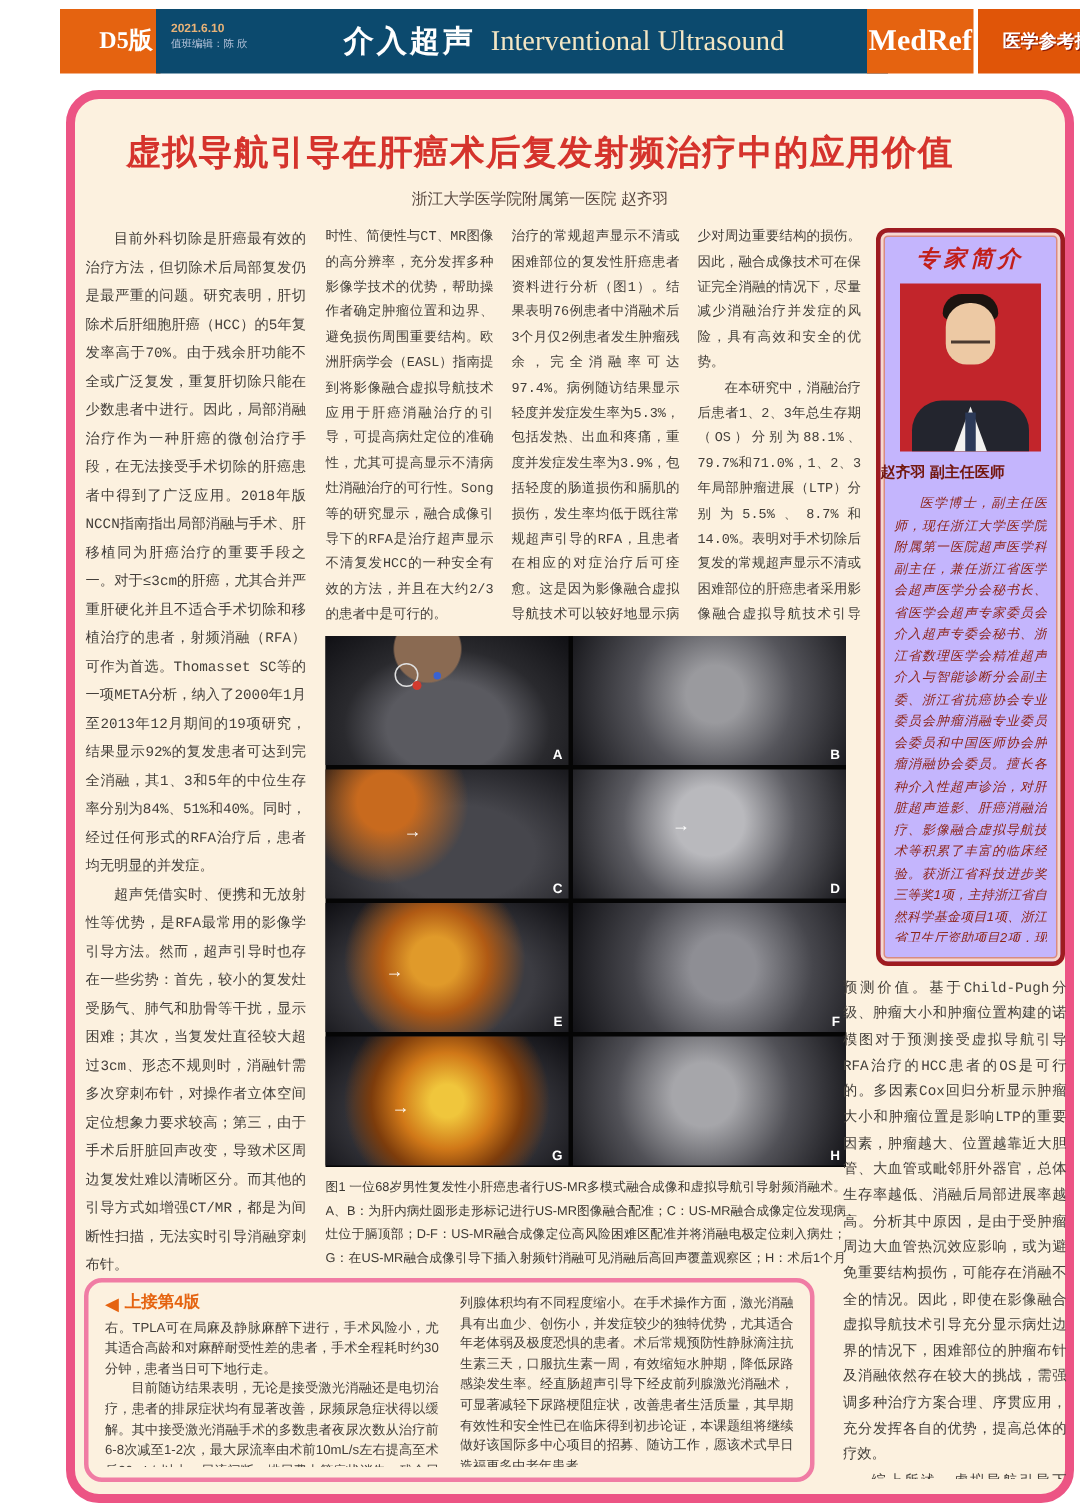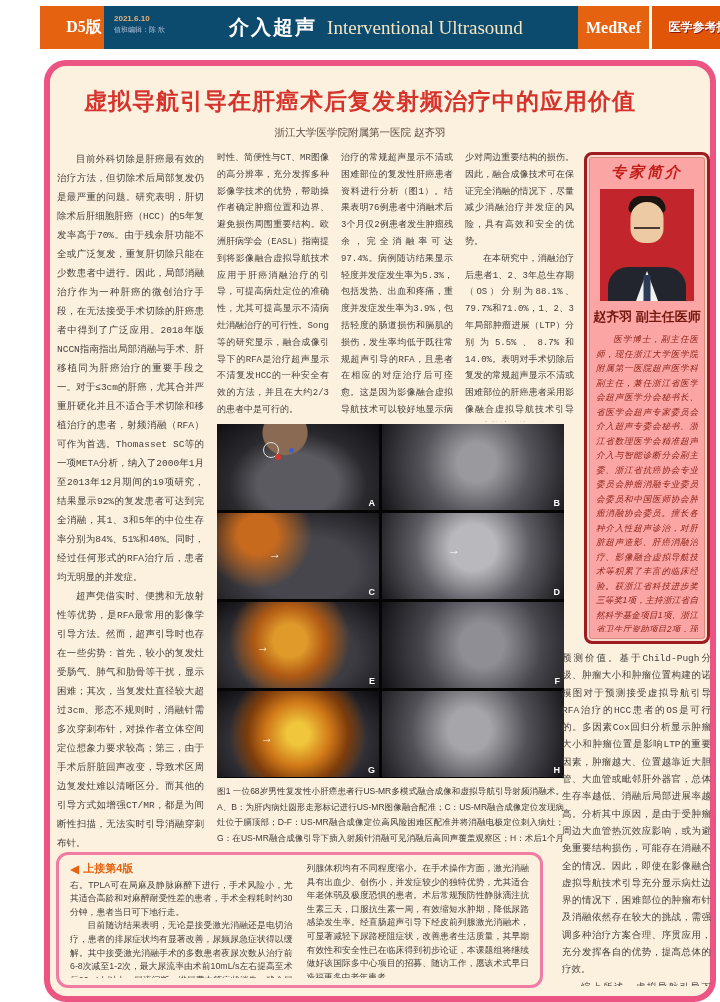--- a/index.html
+++ b/index.html
@@ -14,21 +14,21 @@
   .navy{left:104px;top:6px;width:488px;height:43px;background:#0c4a6e;}
   .dateblock{position:absolute;left:10px;top:7px;line-height:1.5;}
   .date{font-size:8px;color:#e8b277;font-weight:bold;}
   .editor{font-size:7px;color:#b9c6dd;}
   .sectitle{position:absolute;left:0;top:0;width:100%;height:100%;
     display:flex;align-items:center;justify-content:center;gap:10px;padding-left:28px;}
   .sec-cn{color:#ffffff;font-size:20px;font-weight:bold;letter-spacing:2px;}
   .sec-en{color:#f3e6c4;font-size:19px;font-family:"Liberation Serif",serif;}
   .medref{left:578px;top:6px;width:71px;height:43px;background:#e56310;color:#ffffff;
     display:flex;align-items:center;justify-content:center;font-family:"Liberation Serif",serif;
-    font-size:16px;font-weight:bold;}
+    font-size:20px;font-weight:bold;}
   .paper{left:652px;top:6px;width:65px;height:43px;background:#e05508;color:#fff;
     display:flex;align-items:center;justify-content:center;font-size:12px;font-weight:bold;
     text-shadow:1px 1px 0 #8c1b06;letter-spacing:0px;padding-left:14px;}
 
   
   .frame{left:44px;top:60px;width:672px;height:942px;box-sizing:border-box;
     border:6px solid #ec5484;border-radius:22px;background:#fcf1df;}
 
   .title{left:60px;top:86px;width:600px;text-align:center;color:#d5332c;
     font-size:23px;font-weight:bold;letter-spacing:1px;}
@@ -64,38 +64,38 @@
   .gH{background:radial-gradient(circle at 48% 45%,#a6a6aa 0 20%,#515157 55%,#131317 100%);}
   .dot-red{position:absolute;left:58px;top:30px;width:6px;height:6px;border-radius:50%;background:#d23a2e;}
   .dot-blue{position:absolute;left:72px;top:24px;width:5px;height:5px;border-radius:50%;background:#3a62d2;}
   .ring{position:absolute;left:46px;top:18px;width:14px;height:14px;border:1px solid #e0e0e0;border-radius:50%;}
 
   .caption{left:217px;top:784px;width:347px;height:64px;font-size:8.5px;line-height:15.5px;
     color:#3c3832;text-align:justify;overflow:hidden;}
 
   
   .expert{left:584px;top:152px;width:126px;height:492px;box-sizing:border-box;
-    background:#fca5a5;border:3px solid #9e1b20;border-radius:8px;
+    background:#c4b5fd;border:3px solid #9e1b20;border-radius:8px;
     box-shadow:inset 0 0 0 2px #f6d8cf, inset 0 0 0 3px #d98b80;}
   .exp-title{margin-top:8px;text-align:center;color:#c21f1a;font-size:15px;font-weight:bold;
     letter-spacing:3px;font-family:"Liberation Serif",serif;font-style:italic;}
   .photo{position:relative;width:94px;height:112px;background:#c2252b;margin:7px auto 0;overflow:hidden;}
   .head{position:absolute;left:50%;top:13px;transform:translateX(-50%);width:33px;height:41px;
     background:#edc9a4;border-radius:16px 16px 14px 14px;}
   .hair{position:absolute;left:50%;top:7px;transform:translateX(-50%);width:37px;height:17px;
     background:#1c1410;border-radius:18px 18px 6px 6px;}
   .glasses{position:absolute;left:50%;top:33px;transform:translateX(-50%);width:26px;height:5px;
     border-bottom:2px solid #4a3a30;}
   .suit{position:absolute;bottom:0;left:50%;transform:translateX(-50%);width:78px;height:34px;
     background:#23252e;border-radius:20px 20px 0 0;}
   .shirt{position:absolute;bottom:0;left:50%;transform:translateX(-50%);width:0;height:0;
     border-left:11px solid transparent;border-right:11px solid transparent;border-bottom:30px solid #f2f2f0;}
   .tie{position:absolute;bottom:0;left:50%;transform:translateX(-50%);width:7px;height:26px;
     background:#2c3a58;}
-  .exp-name{margin-top:7px;text-align:center;color:#73180f;font-size:13px;font-weight:bold;}
+  .exp-name{margin-top:7px;color:#73180f;font-size:10px;font-weight:bold;}
   .exp-bio{margin:6px 9px 0;color:#8c2418;font-size:8.6px;line-height:14.5px;
     text-align:justify;font-style:italic;text-indent:2em;overflow:hidden;height:300px;}
 
   
   .bottombox{left:56px;top:852px;width:487px;height:136px;box-sizing:border-box;
     border:3px solid #f07ca4;border-radius:12px;padding:7px 11px;display:flex;gap:14px;}
   .bcol{flex:1;color:#433f3a;font-size:8.8px;line-height:13.6px;text-align:justify;overflow:hidden;}
   .bcol p{margin:0;text-indent:2em;}
   .bcol p.cont{text-indent:0;}
   .marker{display:flex;align-items:center;gap:4px;margin-bottom:3px;}

